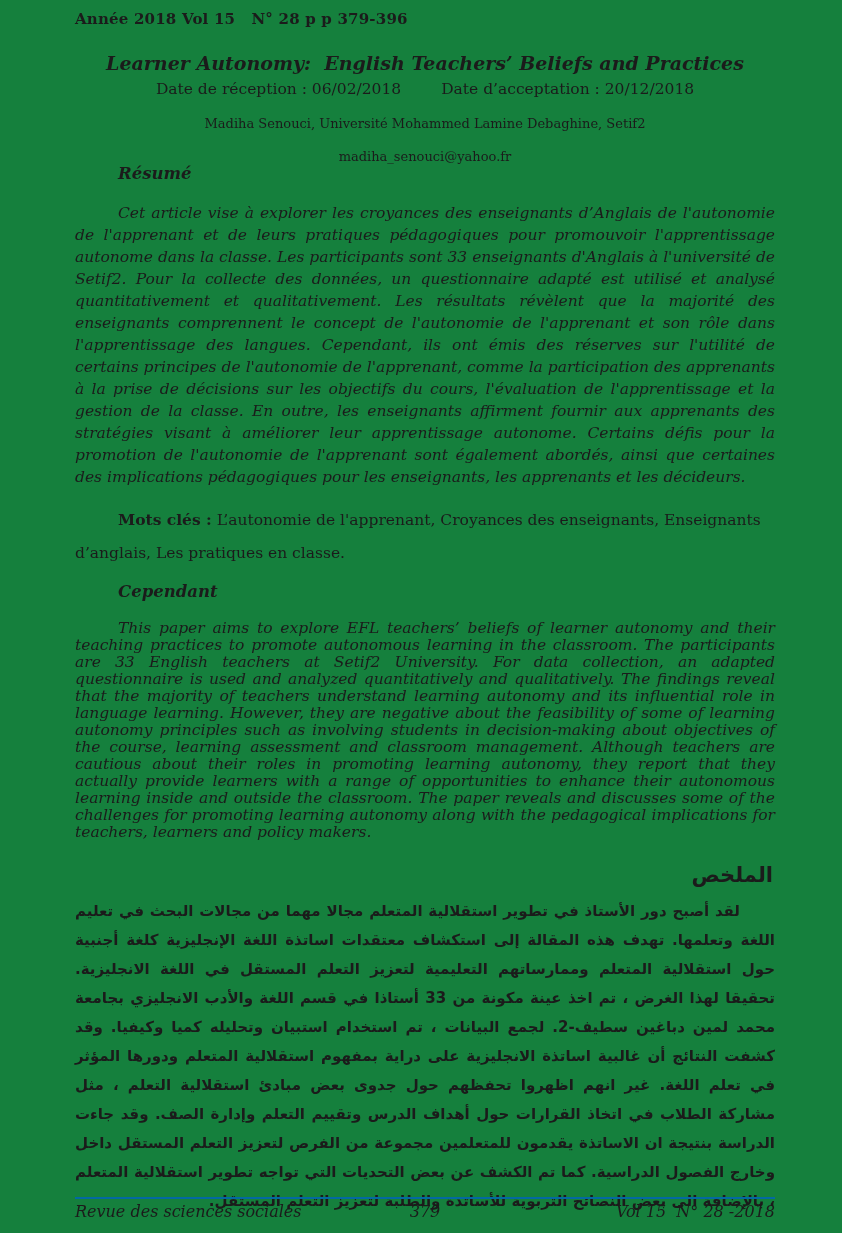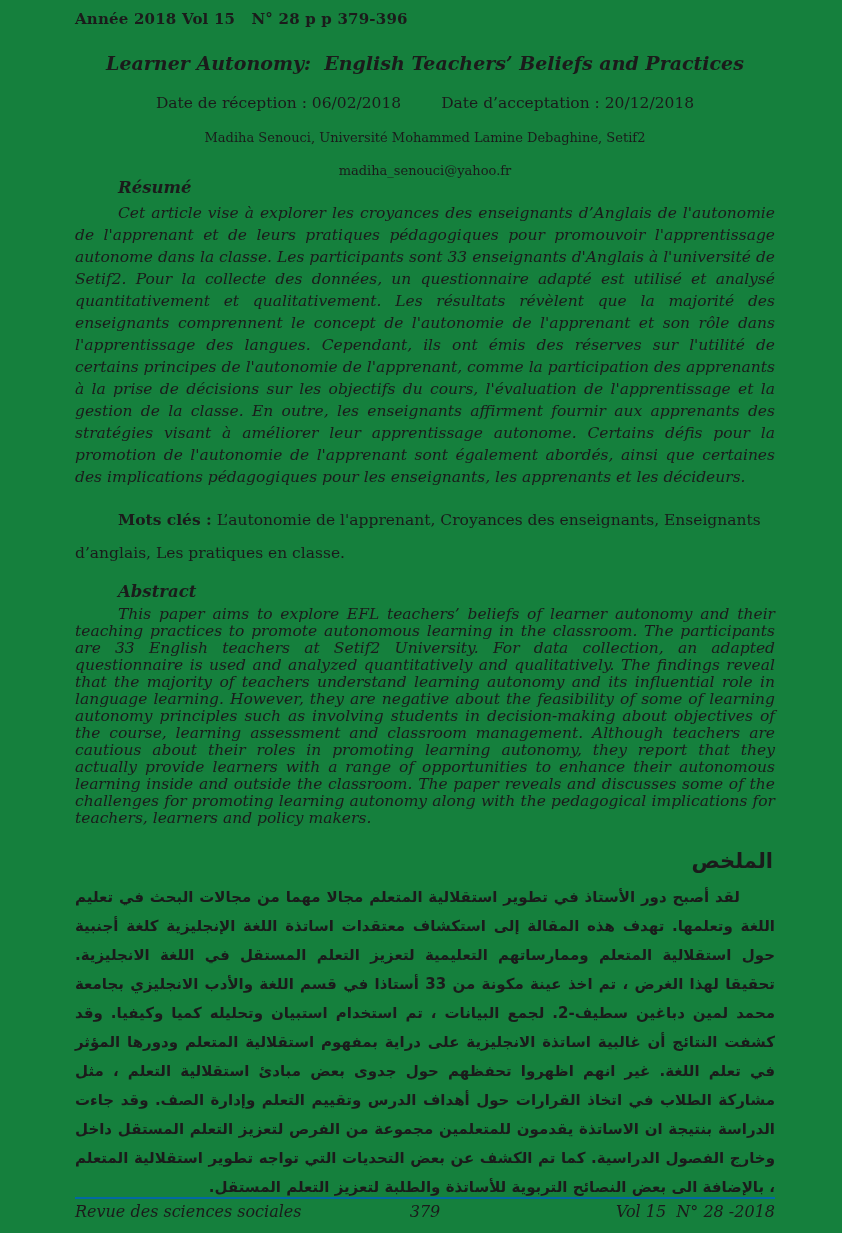--- a/index.html
+++ b/index.html
@@ -26,37 +26,37 @@
     text-align: center;
     font-size: 19px;
     font-weight: 700;
     font-style: italic;
     white-space: pre-wrap;
   }
   .dates-row {
     display: flex;
     justify-content: center;
     gap: 40px;
-    margin-top: 20px;
+    margin-top: 6px;
     font-size: 15.5px;
   }
   .author-line, .email-line {
     text-align: center;
     margin-top: 18px;
     font-size: 13px;
   }
   .section-heading {
     padding-left: 43px;
     font-weight: 700;
     font-style: italic;
     font-size: 16.5px;
   }
   .section-heading.tight { margin-top: 12px; }
   .body-par {
-    margin-top: 5px;
+    margin-top: 19px;
     text-align: justify;
     text-indent: 43px;
     font-style: italic;
   }
   .fr { font-size: 15.5px; line-height: 22px; }
   .en { font-size: 15.5px; line-height: 17px; }
   .keywords-par {
     margin-top: 15px;
     text-indent: 43px;
     font-size: 15.5px;
@@ -111,21 +111,21 @@
     <span>Date d’acceptation : 20/12/2018</span>
   </div>
 
   <div class="author-line">Madiha Senouci, Université Mohammed Lamine Debaghine, Setif2</div>
   <div class="email-line">madiha_senouci@yahoo.fr</div>
 
   <div class="section-heading">Résumé</div>
   <p class="body-par fr">Cet article vise à explorer les croyances des enseignants d’Anglais de l'autonomie de l'apprenant et de leurs pratiques pédagogiques pour promouvoir l'apprentissage autonome dans la classe. Les participants sont 33 enseignants d'Anglais à l'université de Setif2. Pour la collecte des données, un questionnaire adapté est utilisé et analysé quantitativement et qualitativement. Les résultats révèlent que la majorité des enseignants comprennent le concept de l'autonomie de l'apprenant et son rôle dans l'apprentissage des langues. Cependant, ils ont émis des réserves sur l'utilité de certains principes de l'autonomie de l'apprenant, comme la participation des apprenants à la prise de décisions sur les objectifs du cours, l'évaluation de l'apprentissage et la gestion de la classe. En outre, les enseignants affirment fournir aux apprenants des stratégies visant à améliorer leur apprentissage autonome. Certains défis pour la promotion de l'autonomie de l'apprenant sont également abordés, ainsi que certaines des implications pédagogiques pour les enseignants, les apprenants et les décideurs.</p>
   <p class="keywords-par"><span class="kw-label">Mots clés :</span><span> L’autonomie de l'apprenant, Croyances des enseignants, Enseignants d’anglais, Les pratiques en classe.</span></p>
 
-  <div class="section-heading tight">Abstract</div>
+  <div class="section-heading tight">Cependant</div>
   <p class="body-par en">This paper aims to explore EFL teachers’ beliefs of learner autonomy and their teaching practices to promote autonomous learning in the classroom. The participants are 33 English teachers at Setif2 University. For data collection, an adapted questionnaire is used and analyzed quantitatively and qualitatively. The findings reveal that the majority of teachers understand learning autonomy and its influential role in language learning. However, they are negative about the feasibility of some of learning autonomy principles such as involving students in decision-making about objectives of the course, learning assessment and classroom management. Although teachers are cautious about their roles in promoting learning autonomy, they report that they actually provide learners with a range of opportunities to enhance their autonomous learning inside and outside the classroom. The paper reveals and discusses some of the challenges for promoting learning autonomy along with the pedagogical implications for teachers, learners and policy makers.</p>
 
   <div class="arabic" dir="rtl">
     <div class="ar-heading">الملخص</div>
     <p class="ar-body">لقد أصبح دور الأستاذ في تطوير استقلالية المتعلم مجالا مهما من مجالات البحث في تعليم اللغة وتعلمها. تهدف هذه المقالة إلى استكشاف معتقدات اساتذة اللغة الإنجليزية كلغة أجنبية حول استقلالية المتعلم وممارساتهم التعليمية لتعزيز التعلم المستقل في اللغة الانجليزية. تحقيقا لهذا الغرض ، تم اخذ عينة مكونة من 33 أستاذا في قسم اللغة والأدب الانجليزي بجامعة محمد لمين دباغين سطيف-2. لجمع البيانات ، تم استخدام استبيان وتحليله كميا وكيفيا. وقد كشفت النتائج أن غالبية اساتذة الانجليزية على دراية بمفهوم استقلالية المتعلم ودورها المؤثر في تعلم اللغة. غير انهم اظهروا تحفظهم حول جدوى بعض مبادئ استقلالية التعلم ، مثل مشاركة الطلاب في اتخاذ القرارات حول أهداف الدرس وتقييم التعلم وإدارة الصف. وقد جاءت الدراسة بنتيجة ان الاساتذة يقدمون للمتعلمين مجموعة من الفرص لتعزيز التعلم المستقل داخل وخارج الفصول الدراسية. كما تم الكشف عن بعض التحديات التي تواجه تطوير استقلالية المتعلم ، بالإضافة الى بعض النصائح التربوية للأساتذة والطلبة لتعزيز التعلم المستقل.</p>
 
   </div>
 
   <div class="footer">
     <span class="f-left">Revue des sciences sociales</span>

